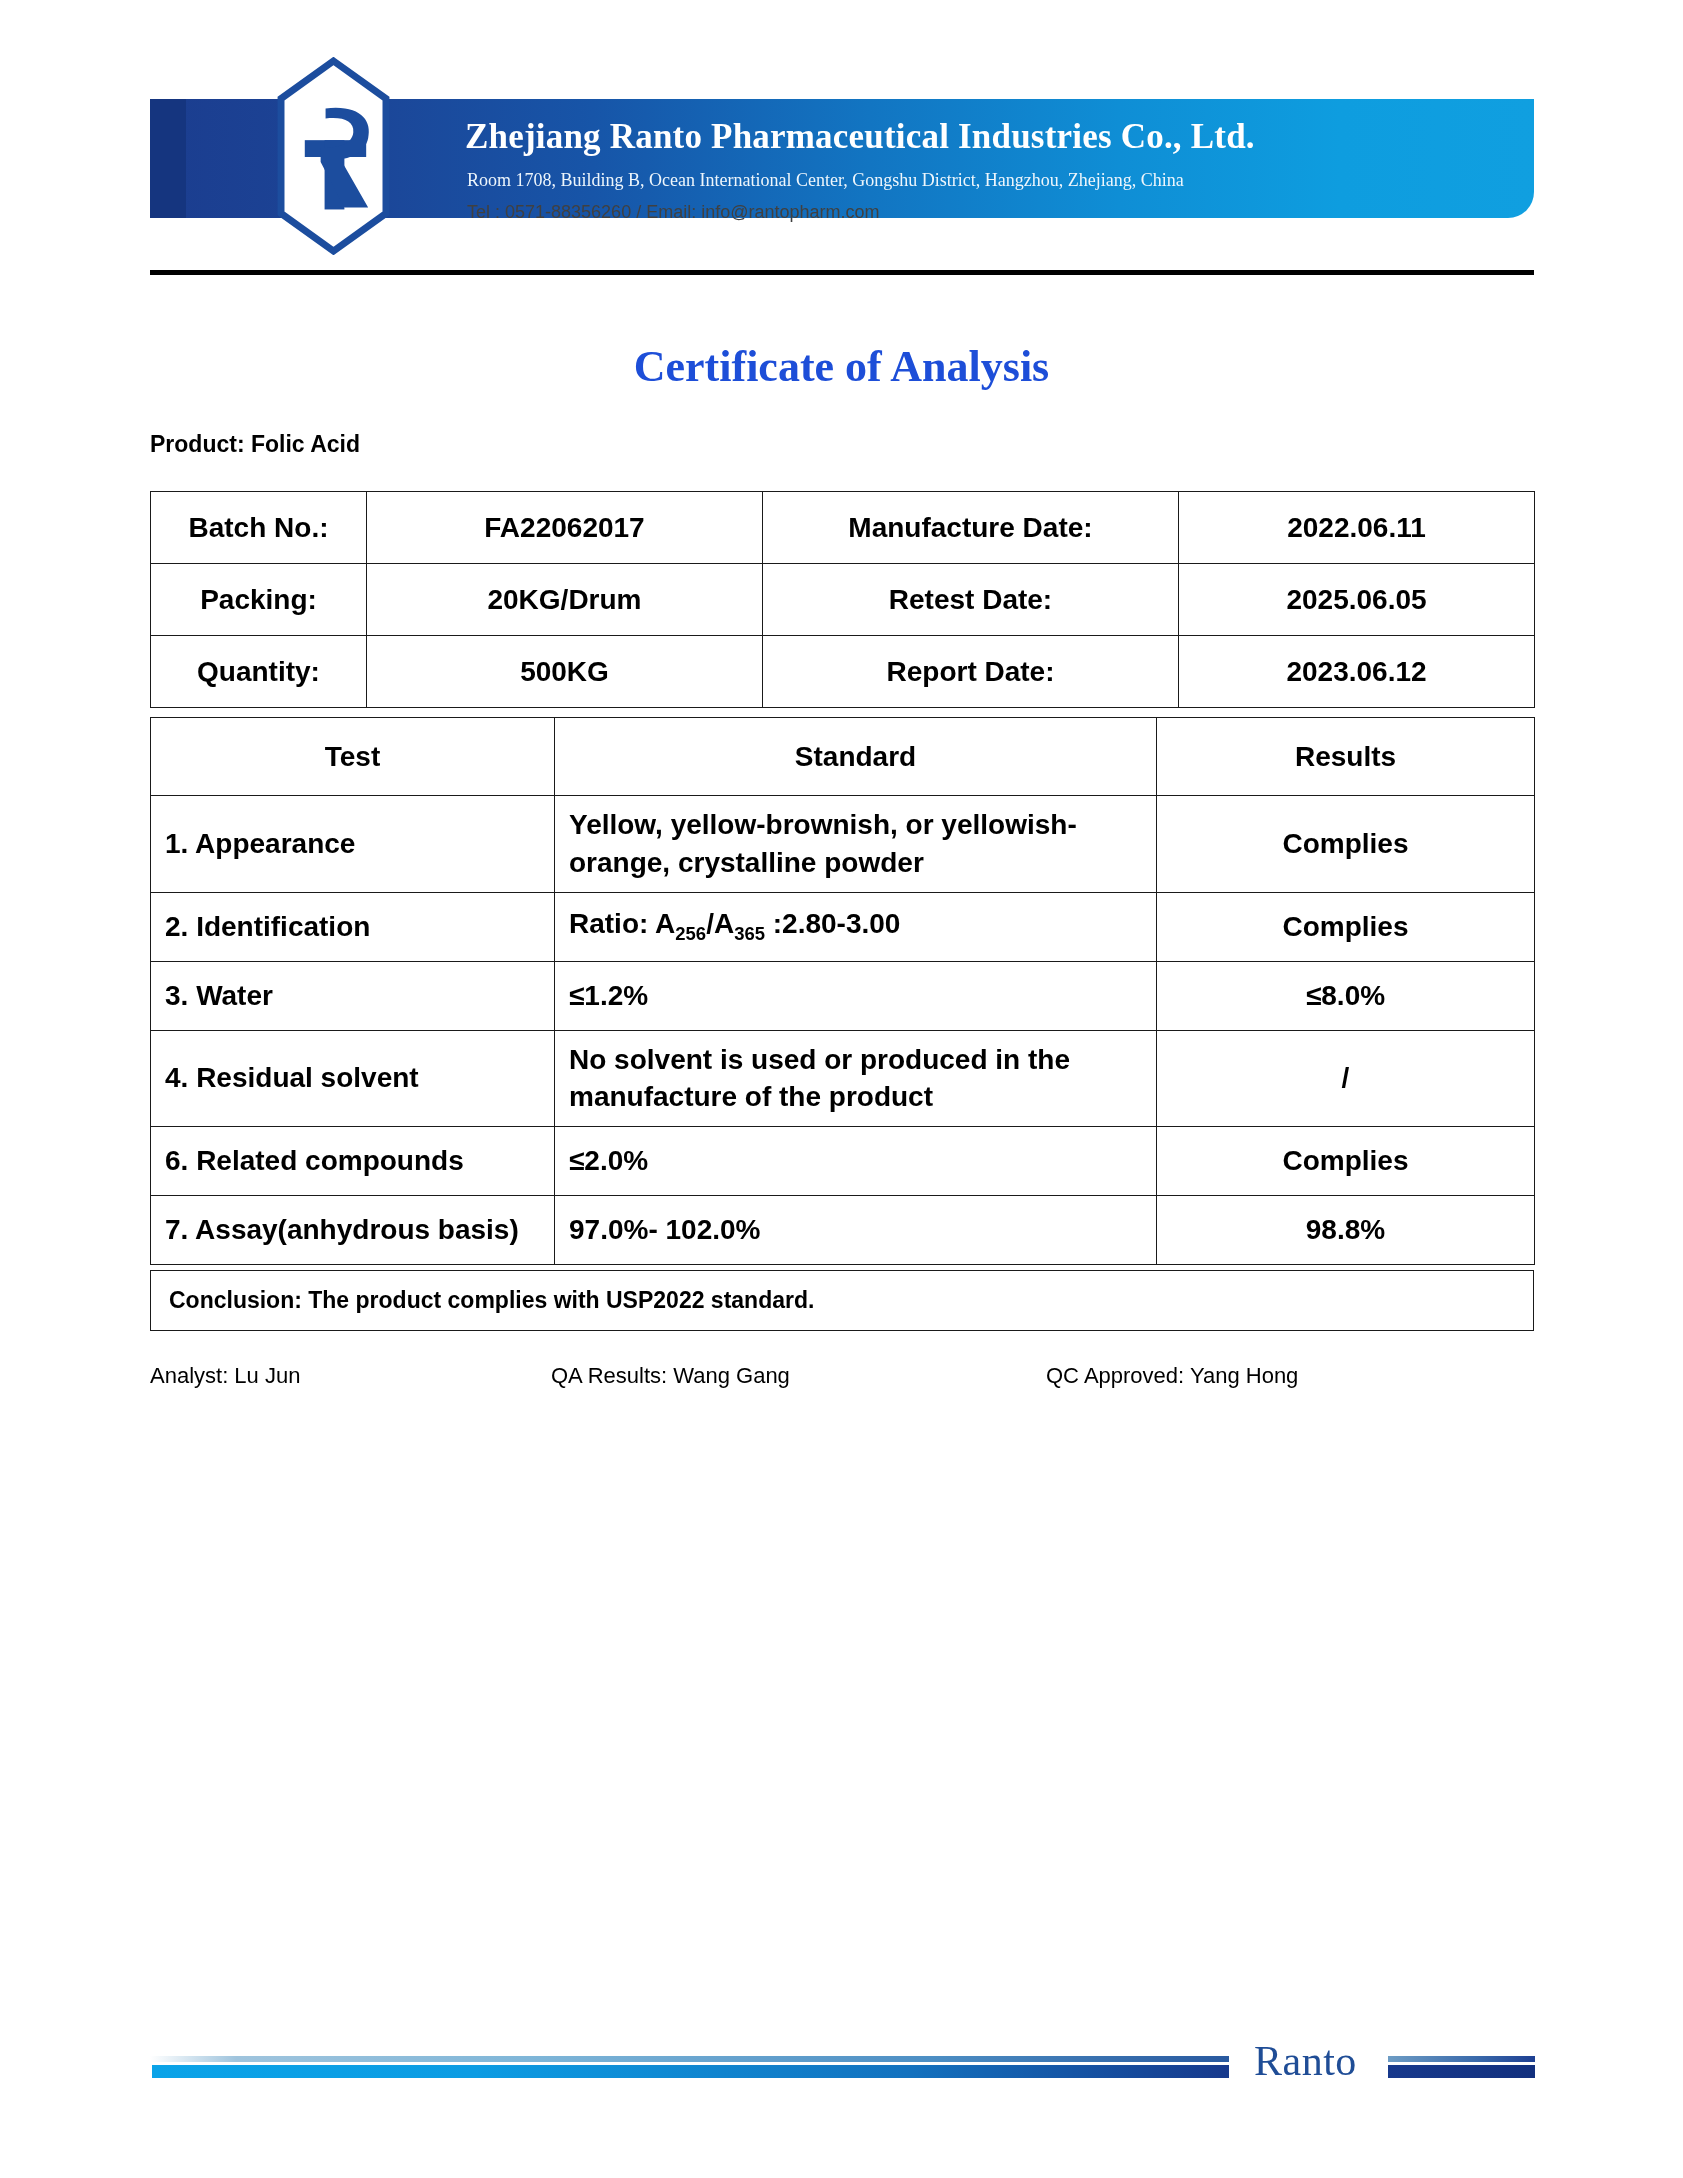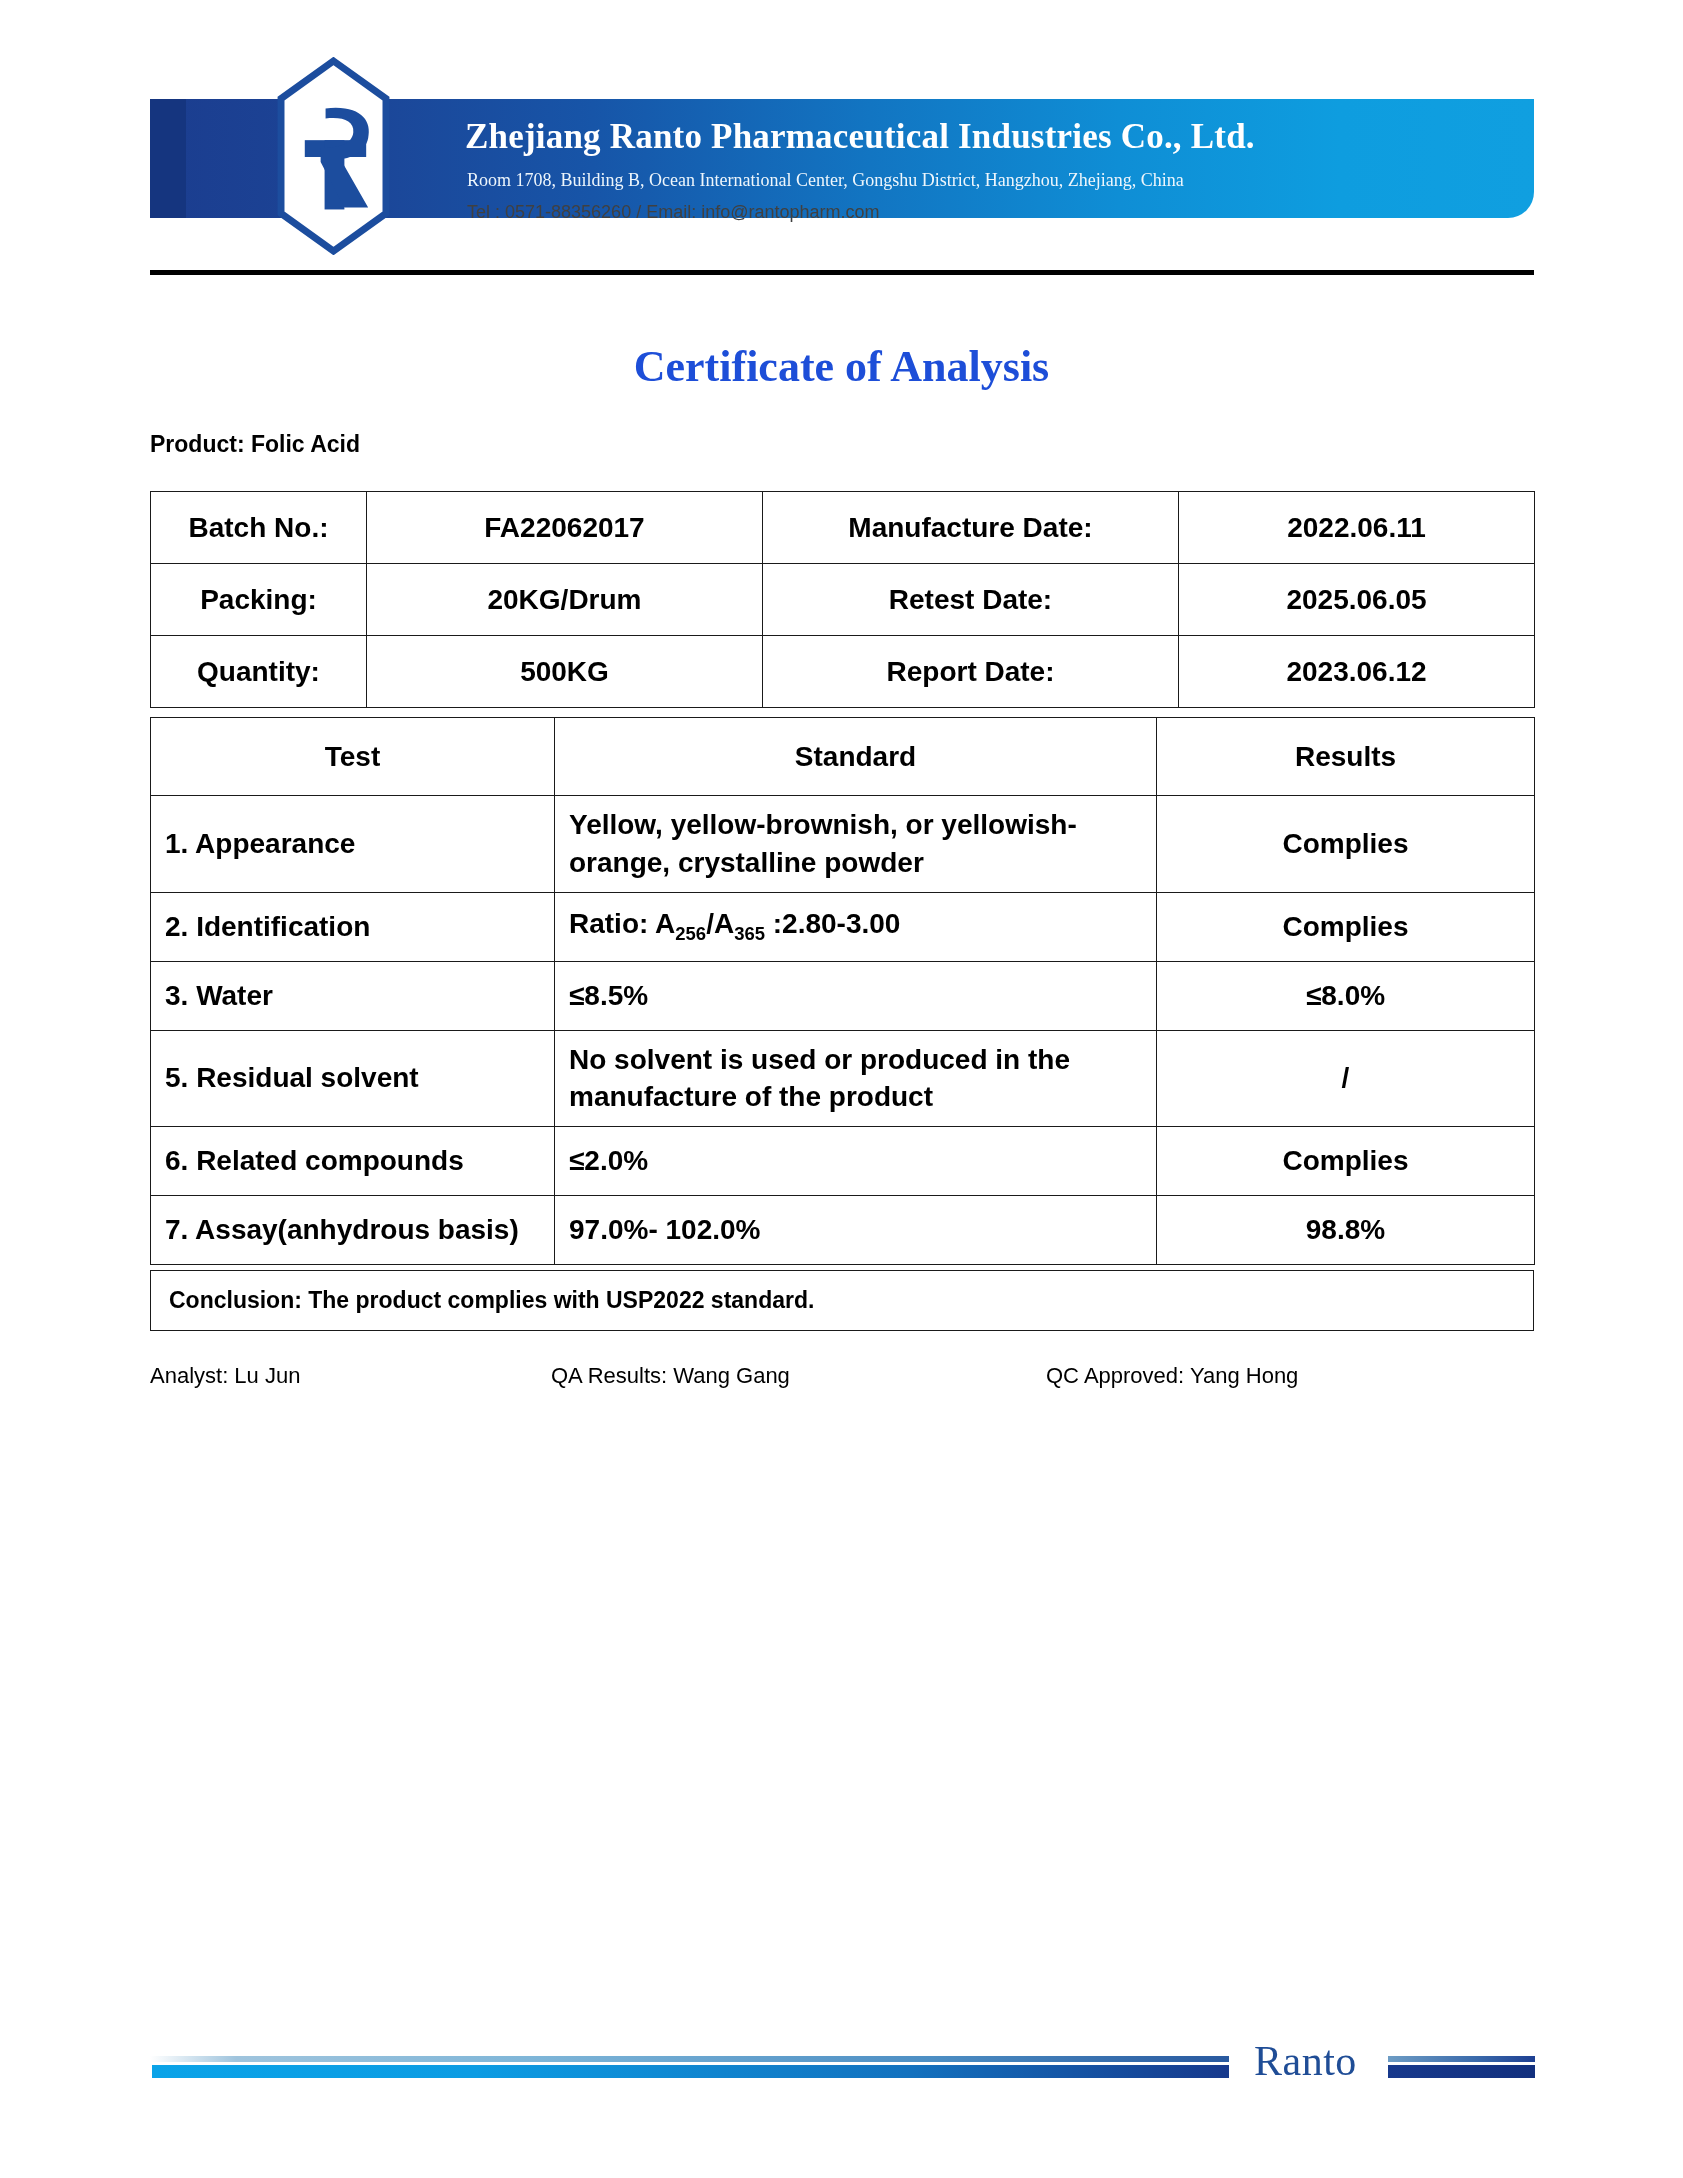--- a/index.html
+++ b/index.html
@@ -300,25 +300,25 @@
       <td class="c-std two-line">Yellow, yellow-brownish, or yellowish-orange, crystalline powder</td>
       <td class="c-res">Complies</td>
     </tr>
     <tr>
       <td class="c-test">2. Identification</td>
       <td class="c-std"><span>Ratio: A</span><sub>256</sub><span>/A</span><sub>365</sub><span> :2.80-3.00</span></td>
       <td class="c-res">Complies</td>
     </tr>
     <tr>
       <td class="c-test">3. Water</td>
-      <td class="c-std">≤8.5%</td>
+      <td class="c-std">≤1.2%</td>
       <td class="c-res">≤8.0%</td>
     </tr>
     <tr>
-      <td class="c-test">5. Residual solvent</td>
+      <td class="c-test">4. Residual solvent</td>
       <td class="c-std two-line">No solvent is used or produced in the manufacture of the product</td>
       <td class="c-res">/</td>
     </tr>
     <tr>
       <td class="c-test">6. Related compounds</td>
       <td class="c-std">≤2.0%</td>
       <td class="c-res">Complies</td>
     </tr>
     <tr>
       <td class="c-test">7. Assay(anhydrous basis)</td>

